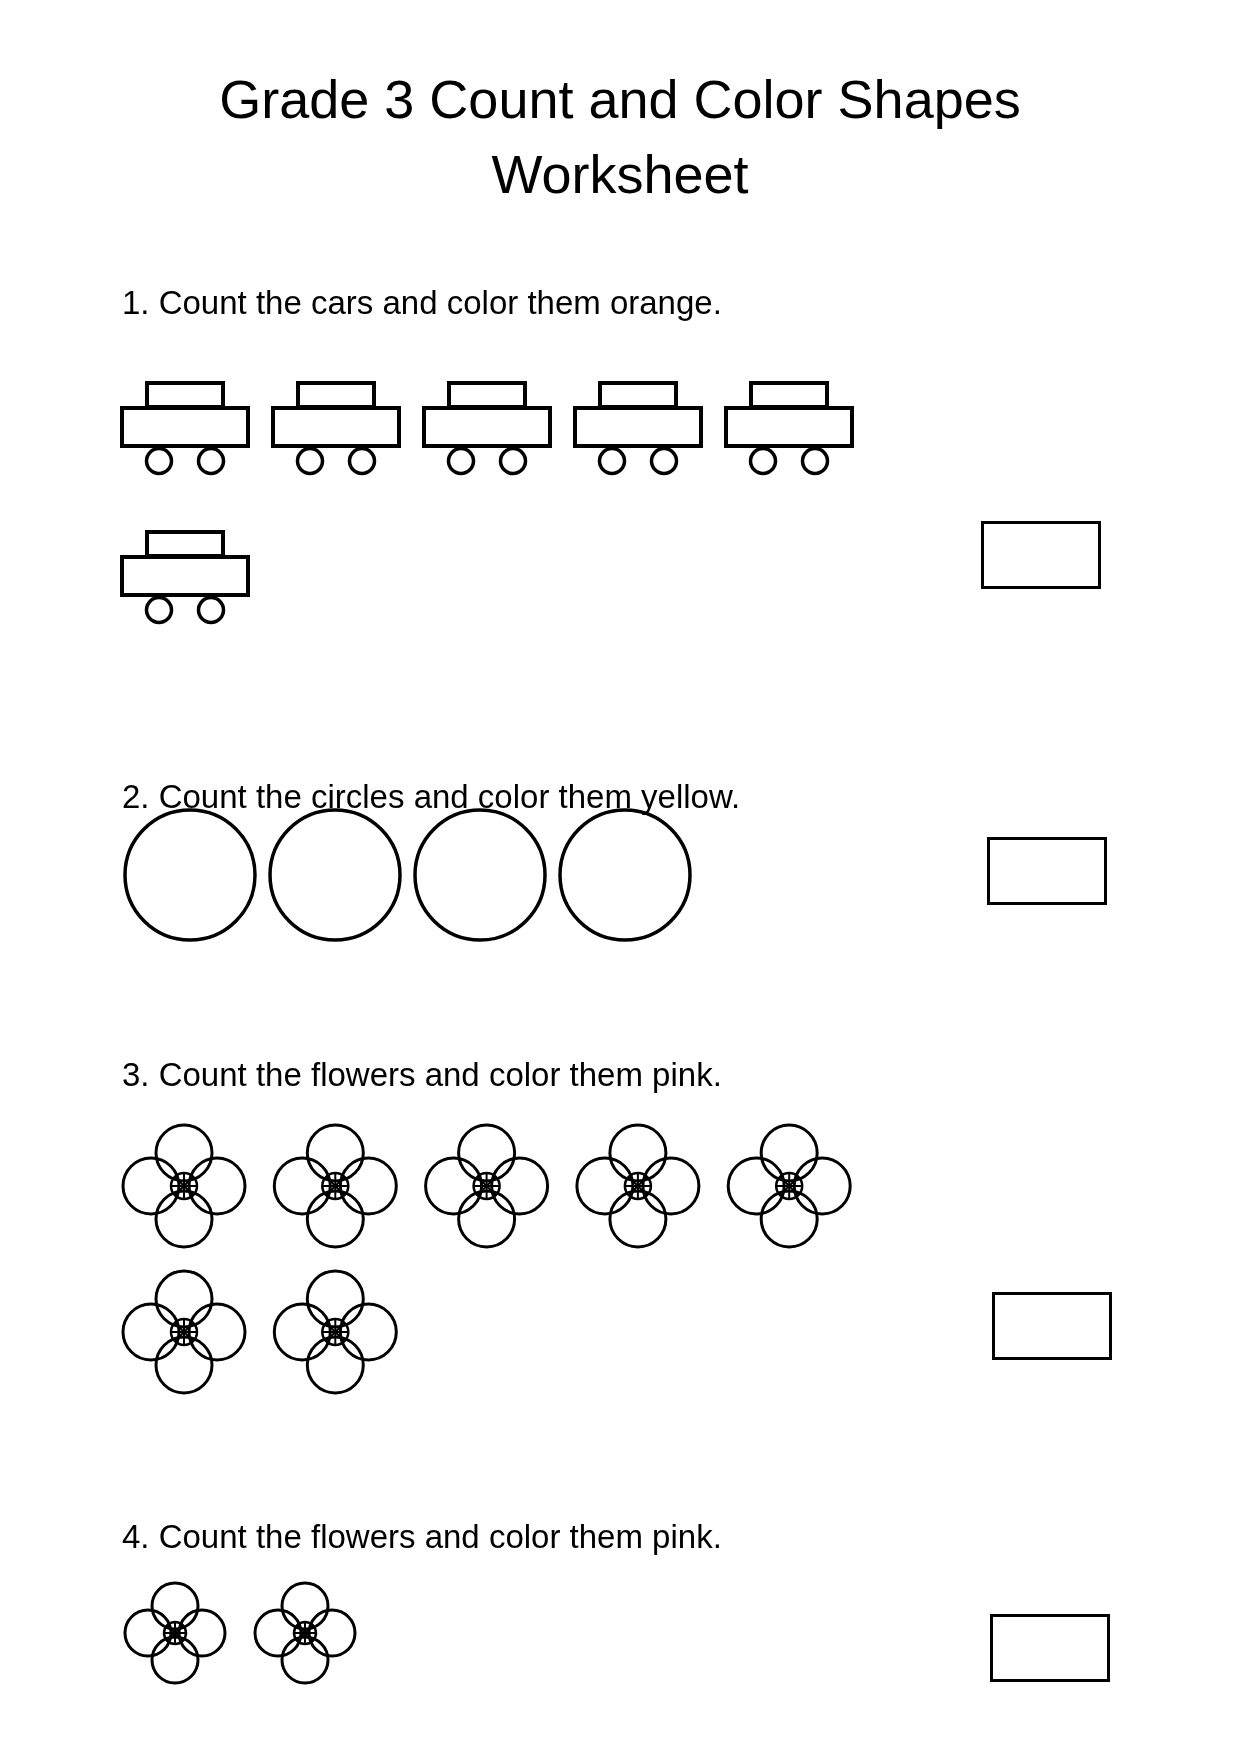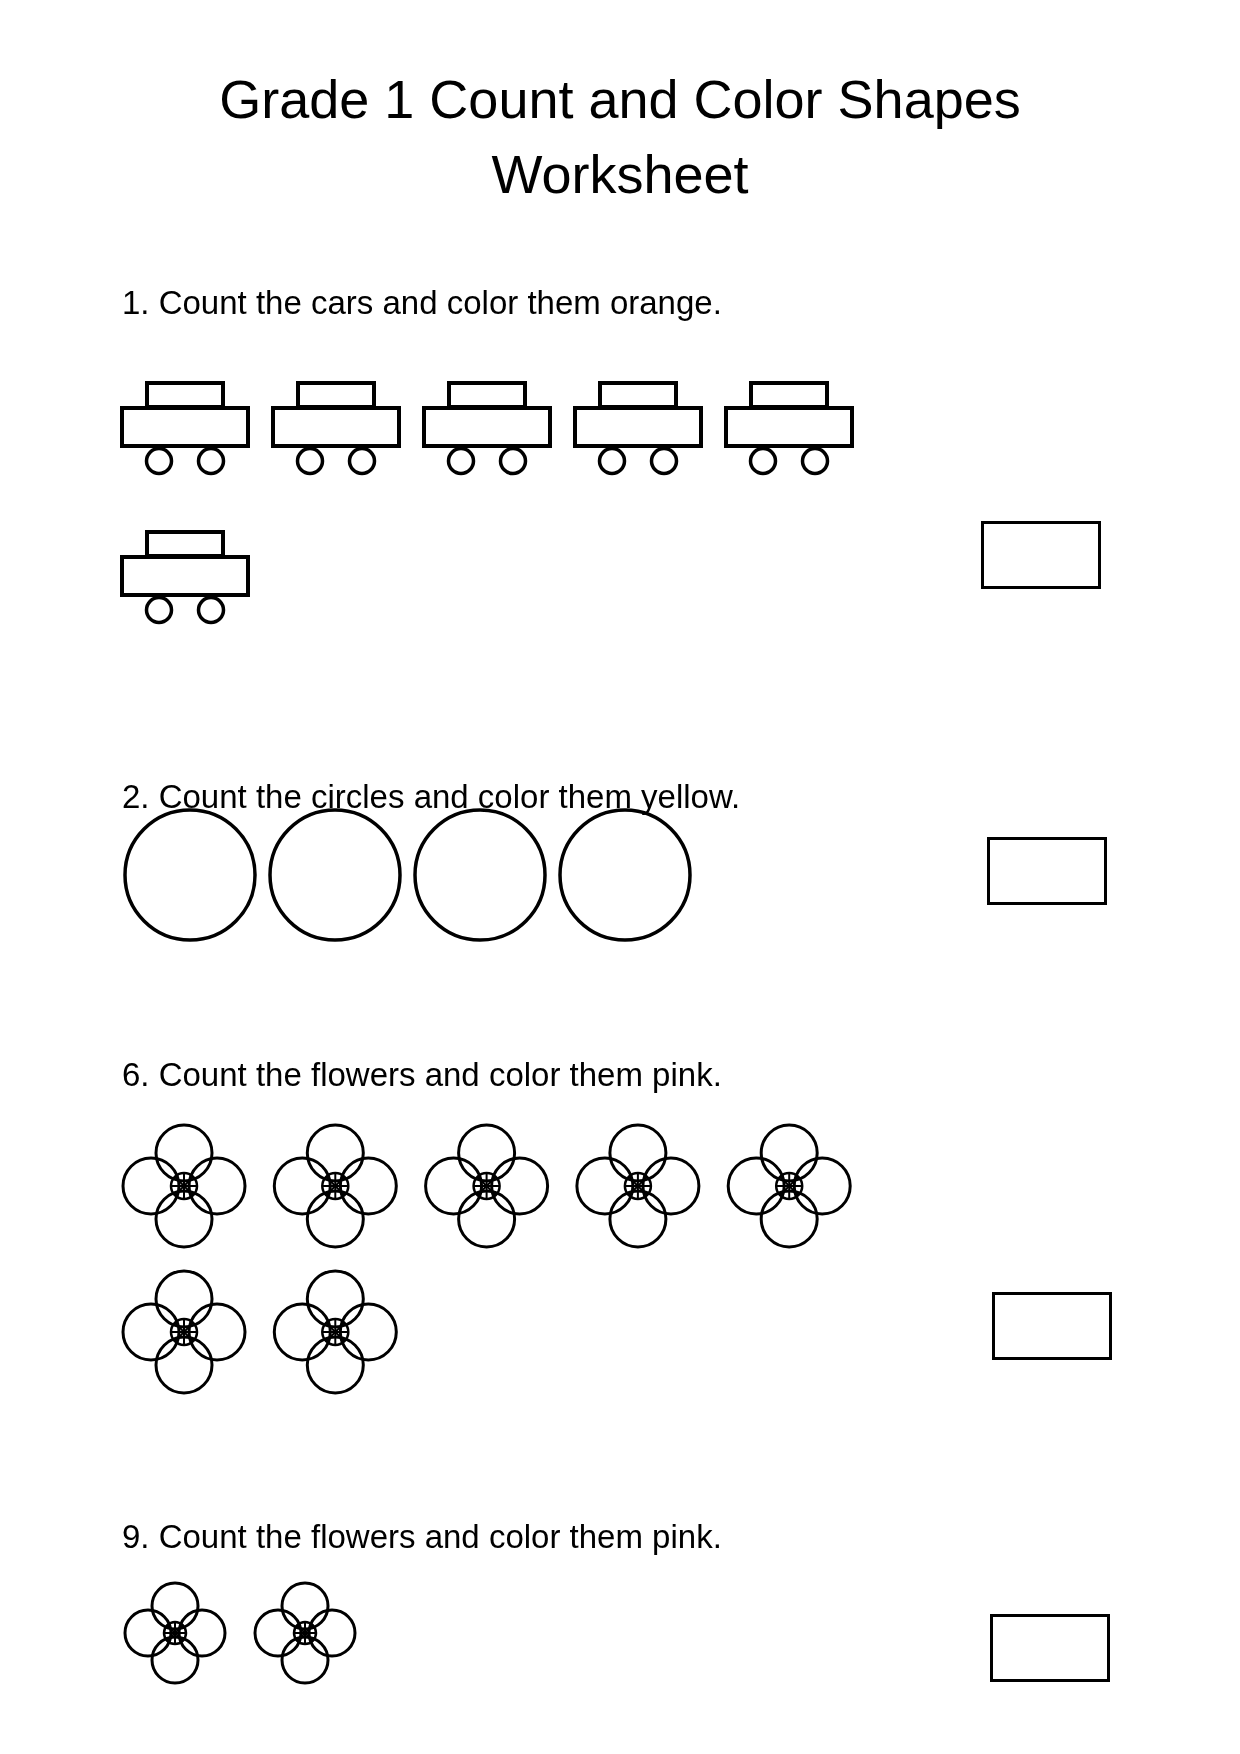--- a/index.html
+++ b/index.html
@@ -47,21 +47,21 @@
   #q1-box{left:981px;top:521px}
   #q2-box{left:987px;top:837px}
   #q3-box{left:992px;top:1292px}
   #q4-box{left:990px;top:1614px}
 </style>
 </head>
 <body>
 
 <div class="page">
 
-  <div class="title">Grade 1 Count and Color Shapes
+  <div class="title">Grade 3 Count and Color Shapes
 Worksheet</div>
 
   <div>
     <div class="q-label" id="q1-label">1. Count the cars and color them orange.</div>
     <svg class="shape-canvas" id="q1-canvas" width="800" height="265">
         <g>
           <rect x="12" y="38" width="126" height="38" fill="#ffffff" stroke="#000000" stroke-width="4"></rect>
           <rect x="37" y="13" width="76" height="24" fill="#ffffff" stroke="#000000" stroke-width="4"></rect>
           <circle cx="49" cy="91" r="12.5" fill="#ffffff" stroke="#000000" stroke-width="3.5"></circle>
           <circle cx="101" cy="91" r="12.5" fill="#ffffff" stroke="#000000" stroke-width="3.5"></circle>
@@ -113,21 +113,21 @@
           <circle cx="370" cy="80" r="65" fill="none" stroke="#000000" stroke-width="3.5"></circle>
         </g>
         <g>
           <circle cx="515" cy="80" r="65" fill="none" stroke="#000000" stroke-width="3.5"></circle>
         </g>
       </svg>
     <div class="answer-box" id="q2-box"></div>
   </div>
 
   <div>
-    <div class="q-label" id="q3-label">6. Count the flowers and color them pink.</div>
+    <div class="q-label" id="q3-label">3. Count the flowers and color them pink.</div>
     <svg class="shape-canvas" id="q3-canvas" width="760" height="300">
         <g>
           <circle cx="79" cy="43" r="28" fill="none" stroke="#000000" stroke-width="3"></circle>
           <circle cx="46" cy="76" r="28" fill="none" stroke="#000000" stroke-width="3"></circle>
           <circle cx="112" cy="76" r="28" fill="none" stroke="#000000" stroke-width="3"></circle>
           <circle cx="79" cy="109" r="28" fill="none" stroke="#000000" stroke-width="3"></circle>
           <circle cx="79" cy="76" r="13" fill="none" stroke="#000000" stroke-width="2.5"></circle>
           <line x1="79" y1="76" x2="92" y2="76" stroke="#000000" stroke-width="2"></line>
           <line x1="79" y1="76" x2="88.19238815542512" y2="85.19238815542512" stroke="#000000" stroke-width="2"></line>
           <line x1="79" y1="76" x2="79" y2="89" stroke="#000000" stroke-width="2"></line>
@@ -225,21 +225,21 @@
           <line x1="230.3" y1="222" x2="217.3" y2="222" stroke="#000000" stroke-width="2"></line>
           <line x1="230.3" y1="222" x2="221.1076118445749" y2="212.8076118445749" stroke="#000000" stroke-width="2"></line>
           <line x1="230.3" y1="222" x2="230.3" y2="209" stroke="#000000" stroke-width="2"></line>
           <line x1="230.3" y1="222" x2="239.49238815542512" y2="212.8076118445749" stroke="#000000" stroke-width="2"></line>
         </g>
       </svg>
     <div class="answer-box" id="q3-box"></div>
   </div>
 
   <div>
-    <div class="q-label" id="q4-label">9. Count the flowers and color them pink.</div>
+    <div class="q-label" id="q4-label">4. Count the flowers and color them pink.</div>
     <svg class="shape-canvas" id="q4-canvas" width="330" height="140">
         <g>
           <circle cx="70" cy="41" r="23" fill="none" stroke="#000000" stroke-width="3"></circle>
           <circle cx="43" cy="68" r="23" fill="none" stroke="#000000" stroke-width="3"></circle>
           <circle cx="97" cy="68" r="23" fill="none" stroke="#000000" stroke-width="3"></circle>
           <circle cx="70" cy="95" r="23" fill="none" stroke="#000000" stroke-width="3"></circle>
           <circle cx="70" cy="68" r="11" fill="none" stroke="#000000" stroke-width="2.5"></circle>
           <line x1="70" y1="68" x2="81" y2="68" stroke="#000000" stroke-width="2"></line>
           <line x1="70" y1="68" x2="77.77817459305203" y2="75.77817459305203" stroke="#000000" stroke-width="2"></line>
           <line x1="70" y1="68" x2="70" y2="79" stroke="#000000" stroke-width="2"></line>

